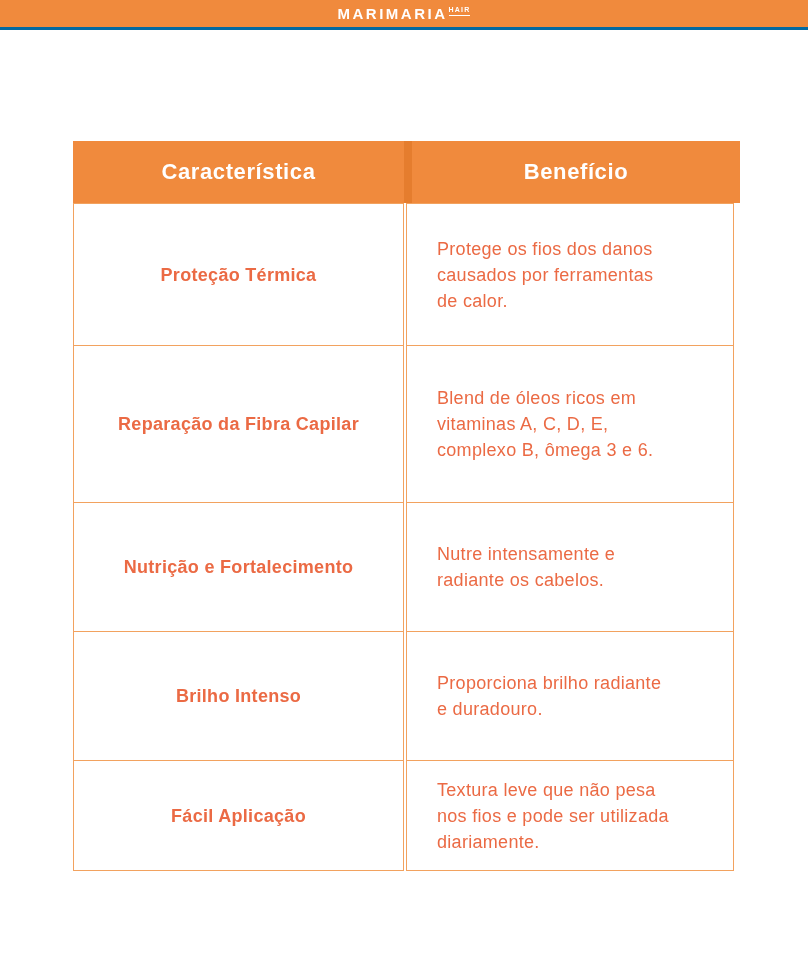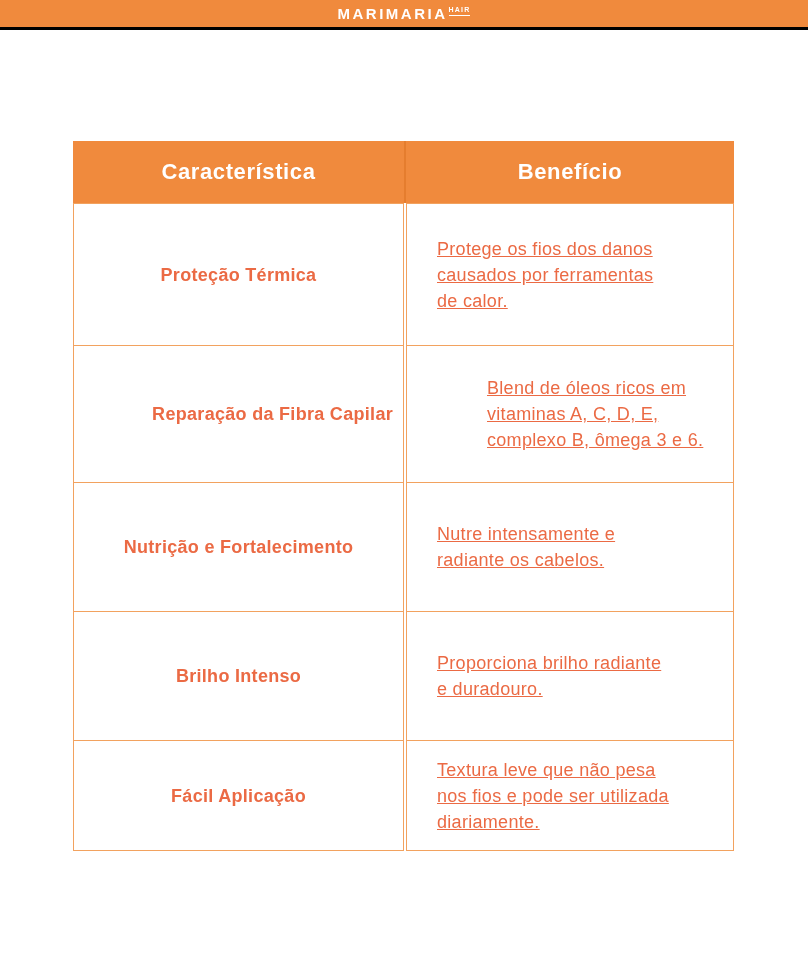--- a/index.html
+++ b/index.html
@@ -11,21 +11,21 @@
     font-family: "Liberation Sans", sans-serif;
     position: relative;
     overflow: hidden;
   }
 
   
   .topbar {
     width: 100%;
     height: 30px;
     background: #F08A3D;
-    border-bottom: 3px solid #000000;
+    border-bottom: 3px solid #0369a1;
     display: flex;
     align-items: center;
     justify-content: center;
   }
   .logo {
     color: #ffffff;
     display: flex;
     align-items: flex-start;
     line-height: 1;
   }
@@ -46,21 +46,21 @@
   }
 
   
   .table {
     width: 661px;
     margin: 111px 74px 0 73px;
   }
   .header-row {
     display: grid;
     grid-template-columns: 331px 328px;
-    column-gap: 2px;
+    column-gap: 8px;
     background: #E57D2E; 
     height: 62px;
   }
   .header-cell {
     background: #F08A3D;
     color: #ffffff;
     font-size: 22px;
     font-weight: bold;
     letter-spacing: 0.6px;
     display: flex;
@@ -85,29 +85,27 @@
   }
   .cell.feature {
     justify-content: center;
     text-align: center;
     padding: 0 10px;
     font-weight: bold;
   }
   .cell.benefit {
     justify-content: flex-start;
     padding-left: 30px;
-    padding-right: 10px;
-    text-decoration: underline;
   }
   .cell.benefit .benefit-text {
     width: 236px;
   }
   
   .row:nth-child(1) .cell { height: 143px; }
-  .row:nth-child(2) .cell { height: 138px; justify-content: flex-end; }
+  .row:nth-child(2) .cell { height: 158px; }
   .row:nth-child(3) .cell { height: 130px; }
   .row:nth-child(4) .cell { height: 130px; }
   .row:nth-child(5) .cell { height: 111px; }
 </style>
 </head>
 <body>
 
 <header class="topbar">
   <div class="logo">
     <span class="logo-main">MARIMARIA</span>

